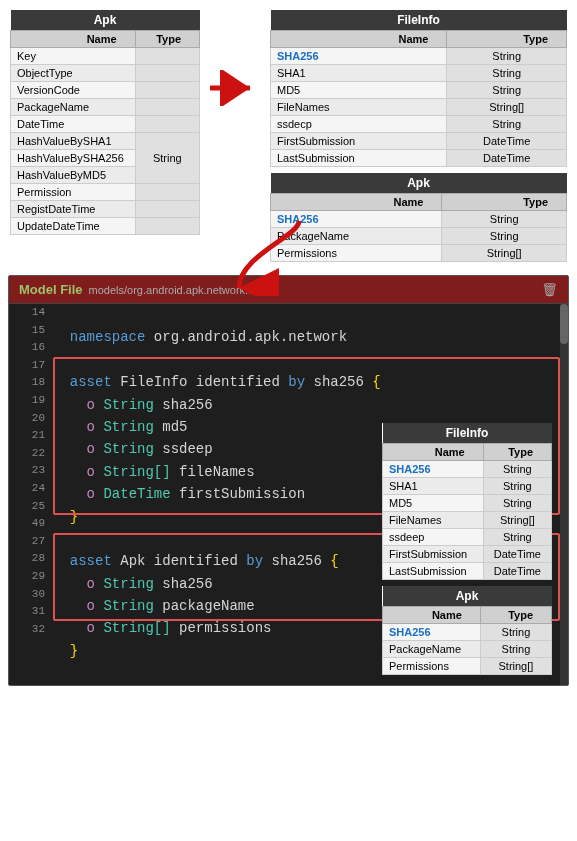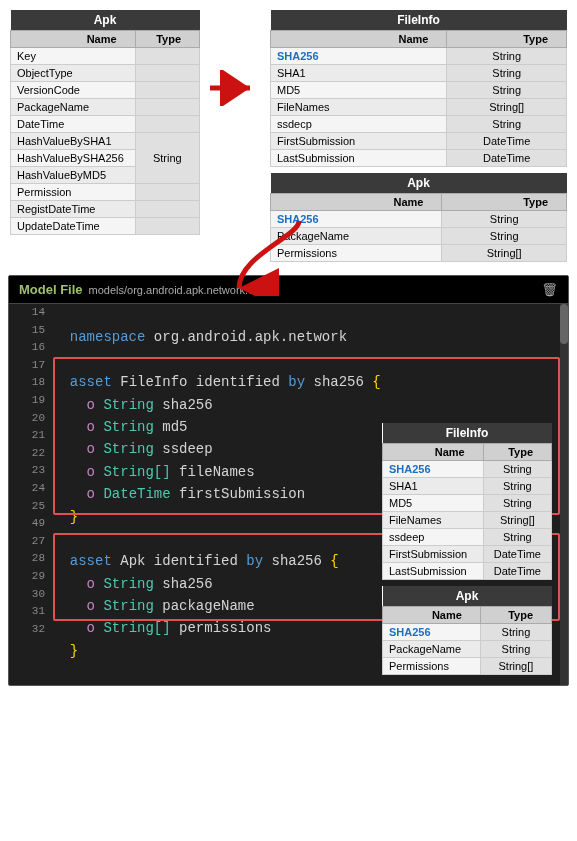--- a/index.html
+++ b/index.html
@@ -91,21 +91,21 @@
       border: 1px solid #555;
       background: #1e1e1e;
       border-radius: 2px;
       position: relative;
     }
 
     .model-file-header {
       display: flex;
       align-items: center;
       padding: 6px 10px;
-      background: #000000;
+      background: #7f1d1d;
       border-bottom: 1px solid #444;
       gap: 6px;
     }
     .model-file-title {
       color: #9ec06b;
       font-size: 13px;
       font-weight: bold;
     }
     .model-file-path {
       color: #aaa;

